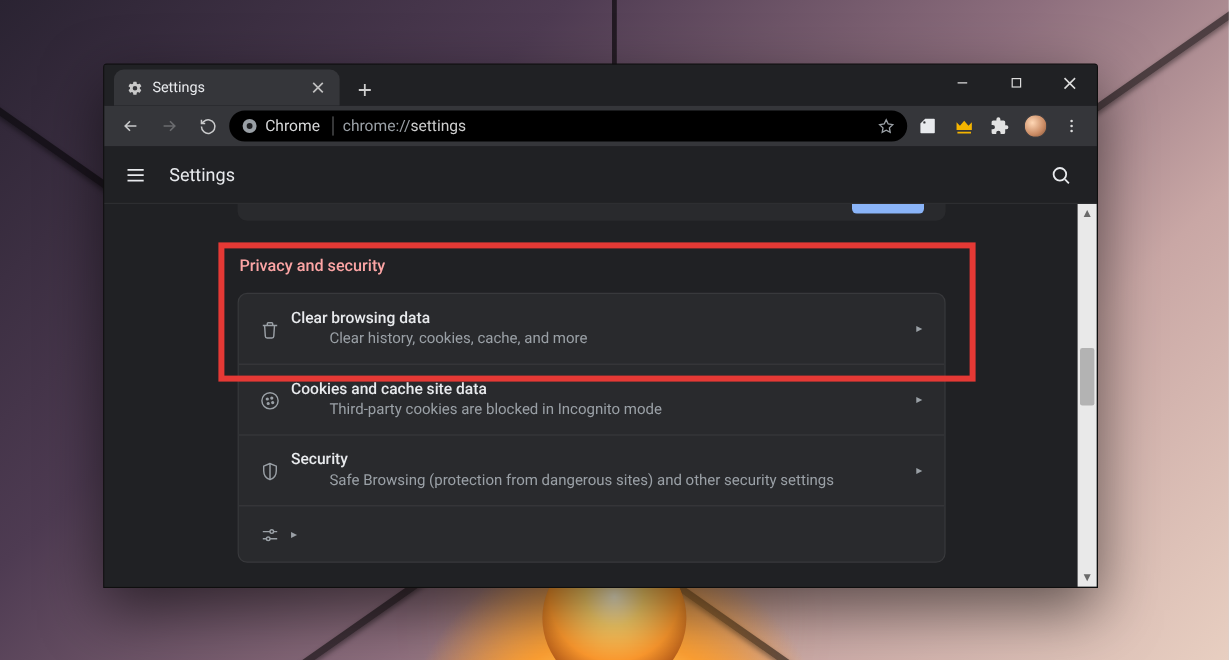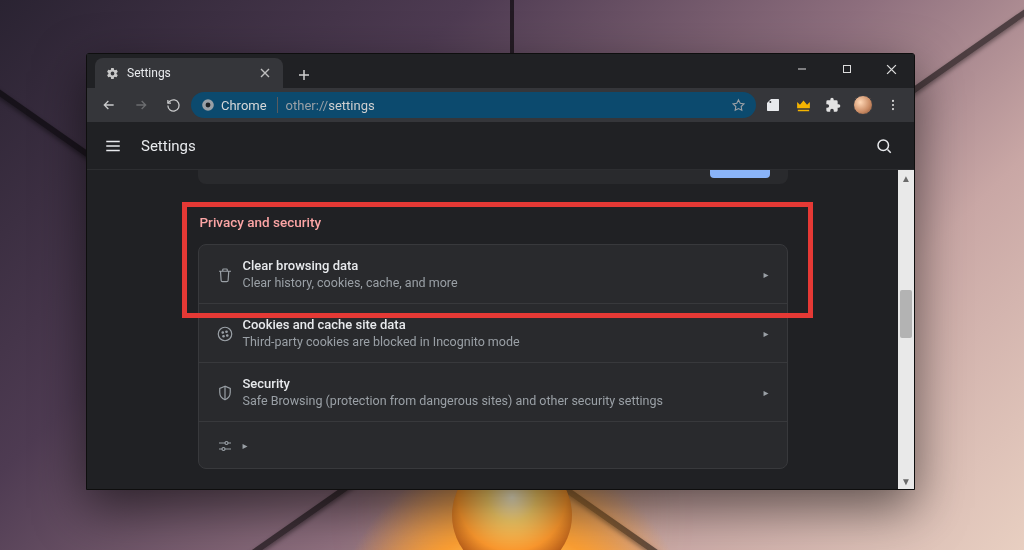--- a/index.html
+++ b/index.html
@@ -37,21 +37,21 @@
   .tab .gear{ width:14px; height:14px; display:flex; align-items:center; justify-content:center; color:#c9c9c9;}
   .tab .close{ margin-left:auto; width:16px; height:16px; display:flex; align-items:center; justify-content:center; color:#bfbfbf; font-size:12px; border-radius:50%; }
   .newtab{ width:26px; height:26px; margin-left:8px; display:flex; align-items:center; justify-content:center; color:#cfcfcf; font-size:16px;}
   .winctl{ position:absolute; right:0; top:0; height:30px; display:flex; }
   .winbtn{ width:45px; height:30px; display:flex; align-items:center; justify-content:center; color:#dcdcdc; }
 
   
   .toolbar{ height:34px; background:#35363a; display:flex; align-items:center; padding:0 8px; gap:4px; }
   .navicon{ width:28px; height:28px; display:flex; align-items:center; justify-content:center; color:#c9cacb; border-radius:50%; }
   .navicon.dim{ color:#6b6c6f; }
-  .omnibox{ flex:1; height:26px; background:#0c4a6e; border-radius:13px; display:flex; align-items:center; padding:0 10px; gap:8px; color:#cfcfcf; font-size:13px; }
+  .omnibox{ flex:1; height:26px; background:#000000; border-radius:13px; display:flex; align-items:center; padding:0 10px; gap:8px; color:#cfcfcf; font-size:13px; }
   .omni-chip{ display:flex; align-items:center; gap:6px; color:#d7d8d9; }
   .omni-chip .divider{ width:1px; height:16px; background:#5a5b5e; margin-left:4px;}
   .omni-url .dim{ color:#9aa0a6; }
   .omni-star{ margin-left:auto; color:#9aa0a6; }
   .ext{ width:26px; height:26px; display:flex; align-items:center; justify-content:center; }
   .ext.tag{ color:#e8eaed; }
   .ext.crown{ color:#f4b400; }
   .ext.puzzle{ color:#e2e2e2; }
   .avatar{ width:20px; height:20px; border-radius:50%; background:radial-gradient(circle at 35% 35%, #ffd7b5, #c98a63 60%, #7a4e34); border:1px solid #3a3b3f;}
   .menu-dots{ width:26px; height:26px; display:flex; align-items:center; justify-content:center; color:#dcdcdc; }
@@ -77,21 +77,21 @@
 
   
   .section{ margin:0 auto; width:590px; }
   .section-title{ color:#fca5a5; font-size:13.5px; font-weight:500; padding:4px 2px 14px; }
   .card{ background:#292a2d; border:1px solid #38393c; border-radius:8px; overflow:hidden;}
   .row{ display:flex; align-items:center; padding:13px 18px 13px 16px; gap:8px; border-top:1px solid #38393c; position:relative;}
   .row:first-child{ border-top:none; }
   .row .icon{ width:20px; color:#9aa0a6; display:flex; align-items:flex-start; justify-content:center; padding-top:2px;}
   .row .texts{ flex:1; }
   .row .t1{ color:#e8eaed; font-size:13px; font-weight:500; }
-  .row .t2{ color:#9aa0a6; font-size:12.5px; margin-top:2px;}
+  .row .t2{ color:#9aa0a6; font-size:12.5px; margin-top:2px;margin-left:32px;}
   .row .arrow{ color:#9aa0a6; font-size:10px; }
 
   
   .redbox{ position:absolute; border:5px solid #e53935; pointer-events:none; }
 
   svg{ display:block; }
 </style>
 </head>
 <body>
 
@@ -161,21 +161,21 @@
       <div class="omnibox">
         <span class="omni-chip">
           <svg width="14" height="14" viewBox="0 0 24 24">
               <circle cx="12" cy="12" r="10" fill="#9aa0a6"></circle>
               <circle cx="12" cy="12" r="4.2" fill="#202124"></circle>
             </svg>
           <span>Chrome</span>
           <span class="divider"></span>
         </span>
         <span class="omni-url">
-          <span class="dim">other://</span><span>settings</span>
+          <span class="dim">chrome://</span><span>settings</span>
         </span>
         <span class="omni-star">
           <svg width="15" height="15" viewBox="0 0 24 24" fill="none" stroke="currentColor" stroke-width="1.8">
               <path d="m12 3 2.7 5.5 6 .9-4.4 4.3 1 6-5.3-2.8-5.3 2.8 1-6L3.3 9.4l6-.9Z"></path>
             </svg>
         </span>
       </div>
       <div class="ext tag">
         <svg width="16" height="16" viewBox="0 0 24 24" fill="currentColor">
             <path d="M20 3H9L3 9v11a1 1 0 0 0 1 1h16a1 1 0 0 0 1-1V4a1 1 0 0 0-1-1ZM8 9a1.5 1.5 0 1 1 1.5-1.5A1.5 1.5 0 0 1 8 9Z"></path>

